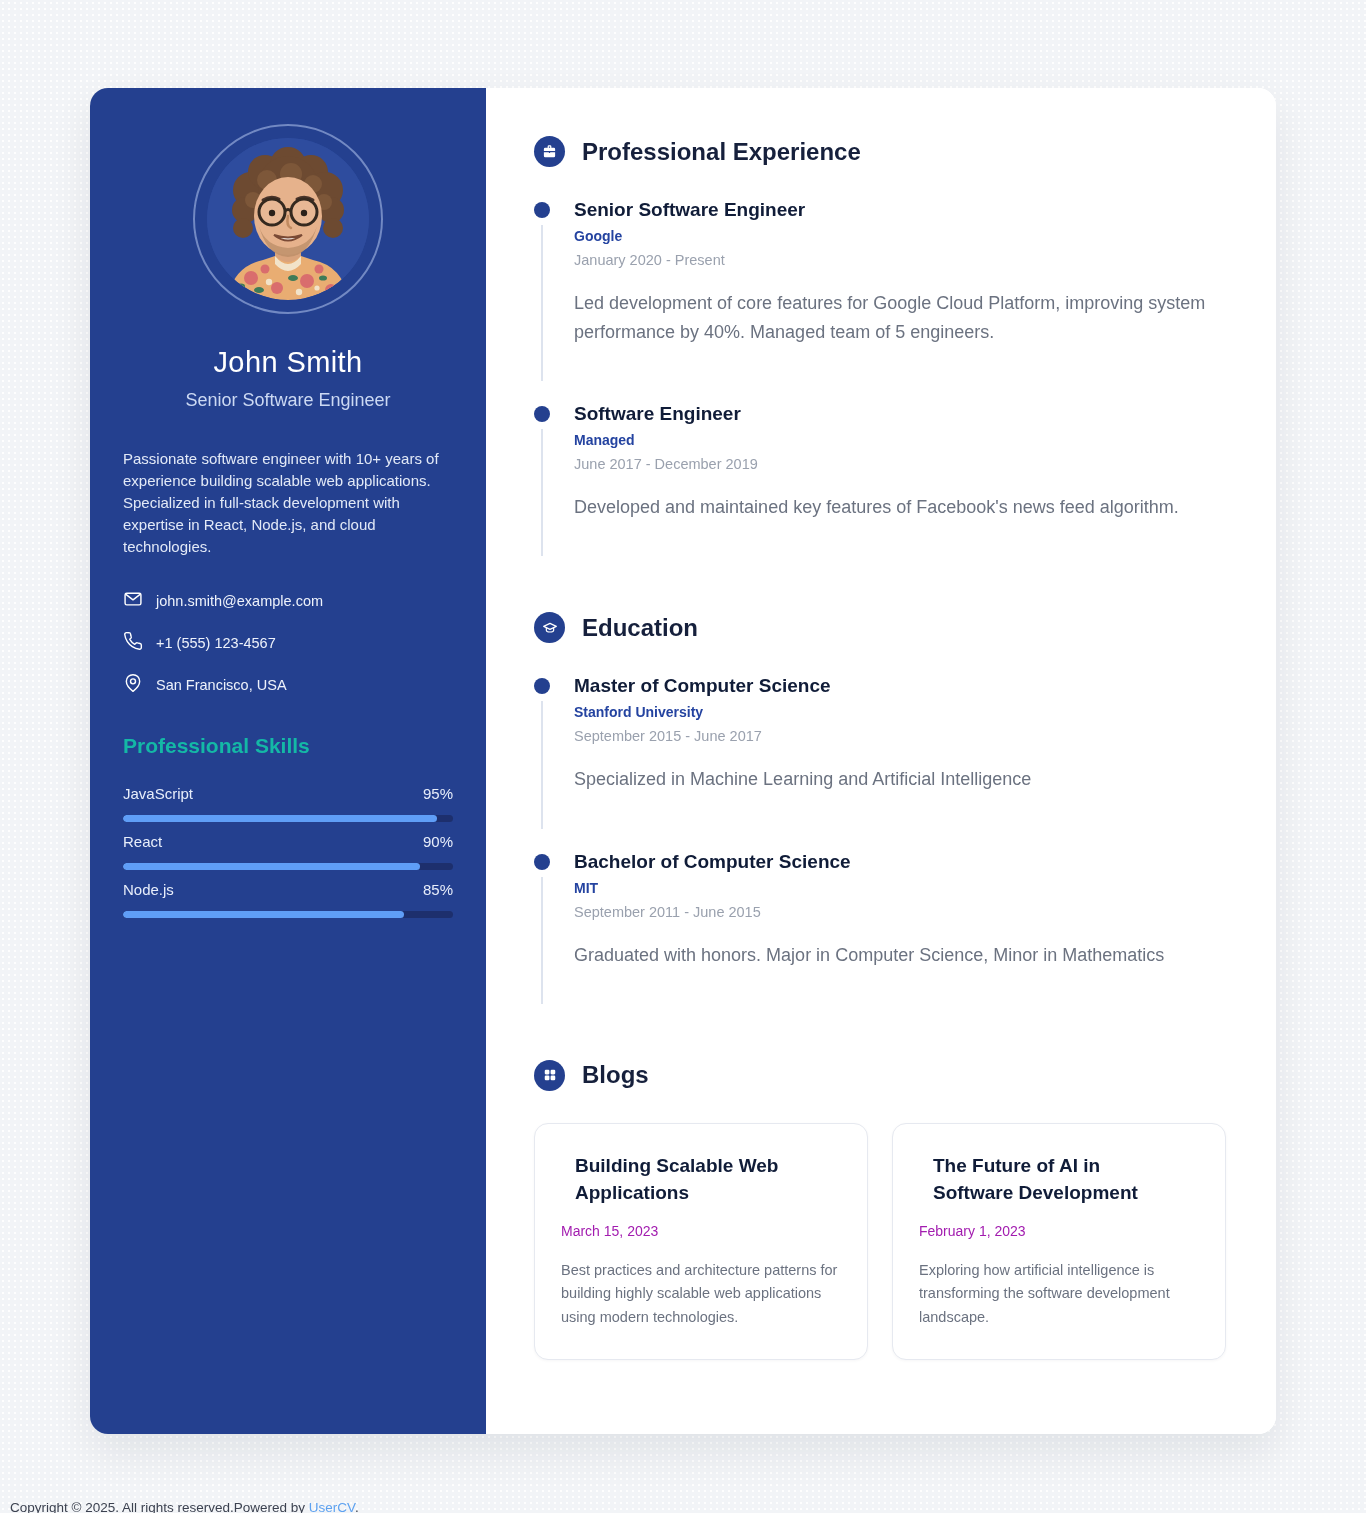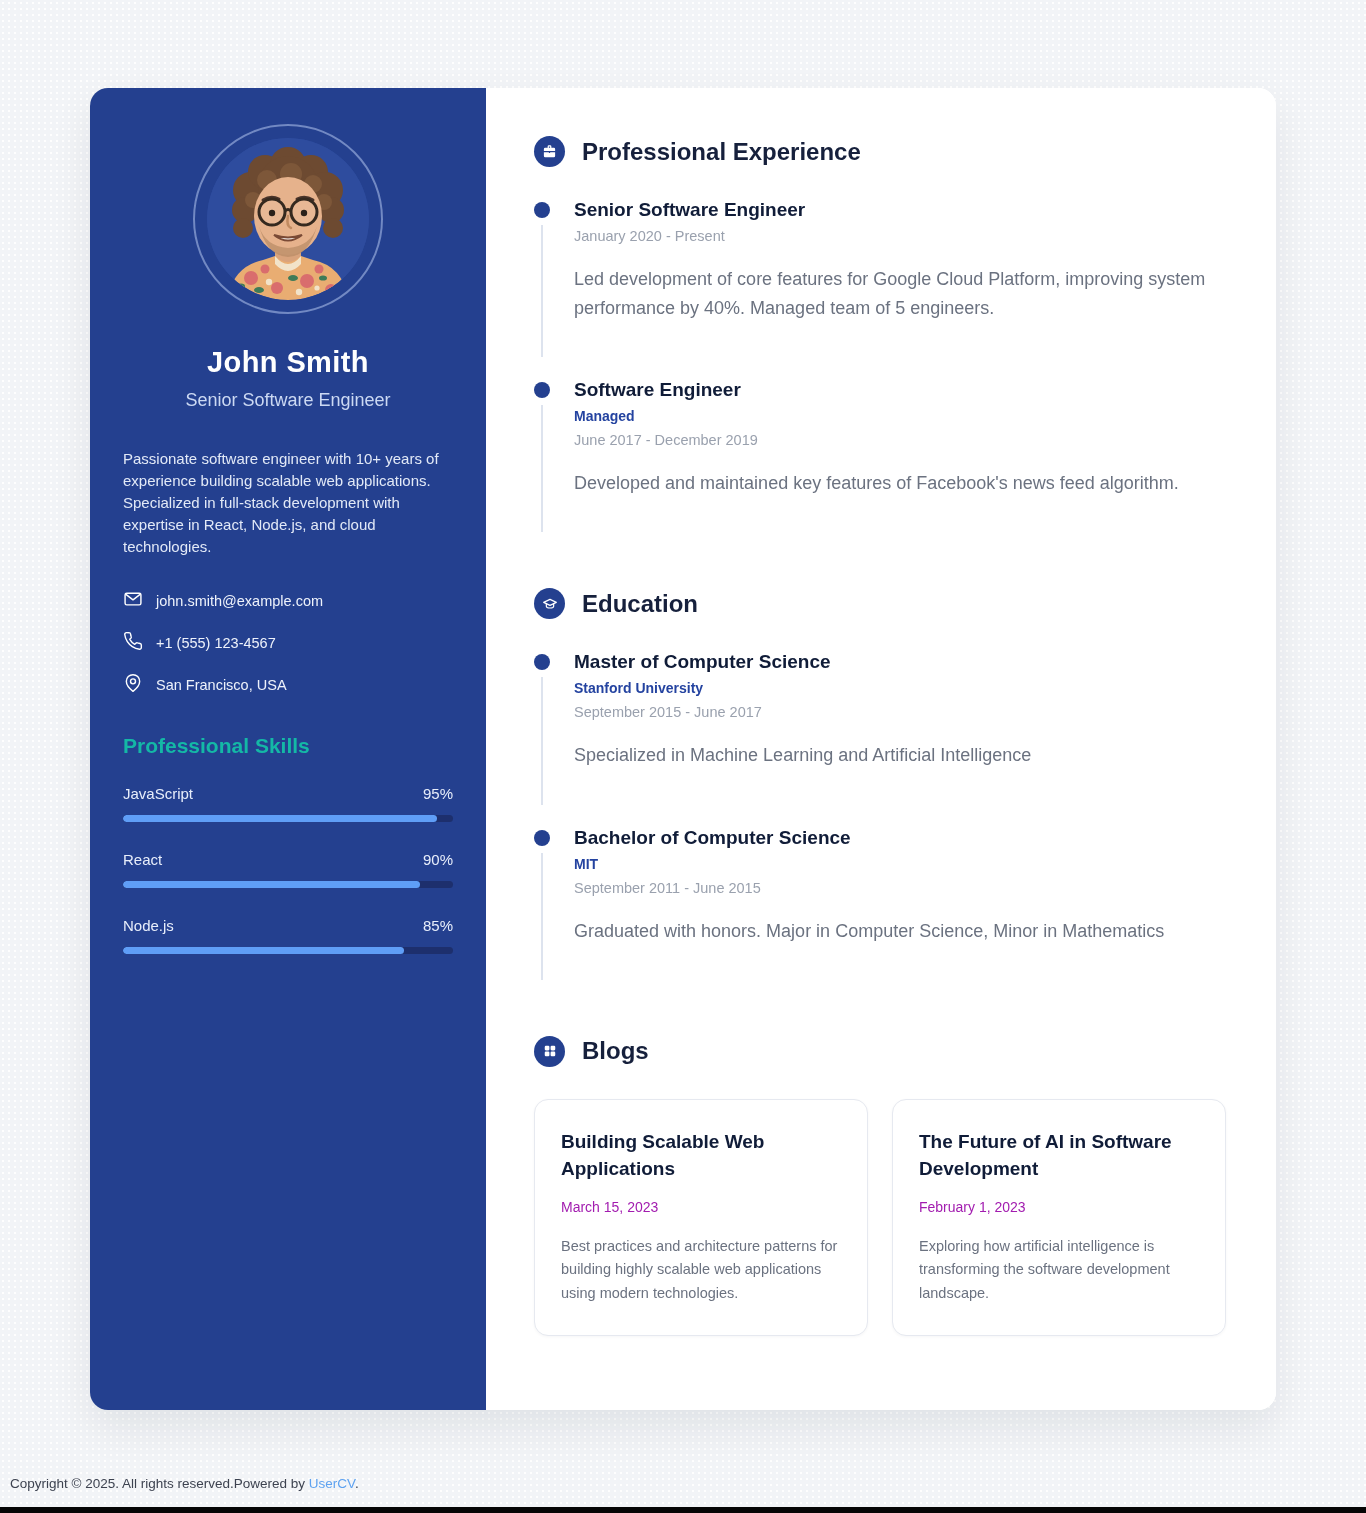--- a/index.html
+++ b/index.html
@@ -46,21 +46,21 @@
     width: 162px; height: 162px;
     border-radius: 50%;
     overflow: hidden;
     background: #2e4c9e;
   }
   .avatar svg { display: block; }
   .person-name {
     margin: 32px 0 0;
     text-align: center;
     font-size: 29px;
-    font-weight: 700;
+    font-weight: 400;
     letter-spacing: 0.4px;
     color: #ffffff;
   }
   .person-title {
     margin: 11px 0 0;
     text-align: center;
     font-size: 18px;
     color: #ccd9f3;
   }
   .bio {
@@ -77,21 +77,21 @@
     color: #eef2fb;
   }
   .contact-item svg { flex: none; }
   .skills { margin-top: 38px; }
   .skills-title {
     margin: 0 0 27px;
     font-size: 21px;
     font-weight: 700;
     color: #14b8a6;
   }
-  .skill { margin-bottom: 29px; }
+  .skill { margin-bottom: 11px; }
   .skill-row {
     display: flex; justify-content: space-between; align-items: baseline;
     font-size: 15px;
     color: #e8eefb;
     margin-bottom: 13px;
   }
   .skill-bar {
     height: 7px;
     border-radius: 6px;
     background: #1d2f6d;
@@ -175,21 +175,21 @@
   }
   .blog-card {
     border: 1px solid #e6e9f0;
     border-radius: 14px;
     background: #fff;
     padding: 28px 26px 30px;
     box-shadow: 0 1px 3px rgba(16,24,40,0.04);
     cursor: pointer;
   }
   .blog-title {
-    margin: 0 0 14px;
+    margin: 0 14px 14px;
     font-size: 19px;
     font-weight: 700;
     line-height: 1.45;
     color: #101c38;
   }
   .blog-date {
     font-size: 14px;
     color: #a21caf;
     margin-bottom: 20px;
     margin-top: 16px;
@@ -379,20 +379,21 @@
           <span class="section-icon">
             <svg width="15" height="15" viewBox="0 0 24 24" fill="#ffffff">
               <path d="M9 4a2 2 0 0 1 2-2h2a2 2 0 0 1 2 2v2h4a2 2 0 0 1 2 2v3H3V8a2 2 0 0 1 2-2h4V4zm2 0v2h2V4h-2zM3 13h8v1.5h2V13h8v6a2 2 0 0 1-2 2H5a2 2 0 0 1-2-2v-6z"></path>
             </svg>
           </span>
           <h2 class="section-title">Professional Experience</h2>
         </div>
         <div class="timeline">
           <div class="timeline-item">
             <h3 class="entry-role">Senior Software Engineer</h3>
+            <div class="entry-org">Google</div>
             <div class="entry-dates">January 2020 - Present</div>
             <p class="entry-desc">Led development of core features for Google Cloud Platform, improving system performance by 40%. Managed team of 5 engineers.</p>
           </div>
           <div class="timeline-item">
             <h3 class="entry-role">Software Engineer</h3>
             <div class="entry-org">Managed</div>
             <div class="entry-dates">June 2017 - December 2019</div>
             <p class="entry-desc">Developed and maintained key features of Facebook's news feed algorithm.</p>
           </div>
         </div>

